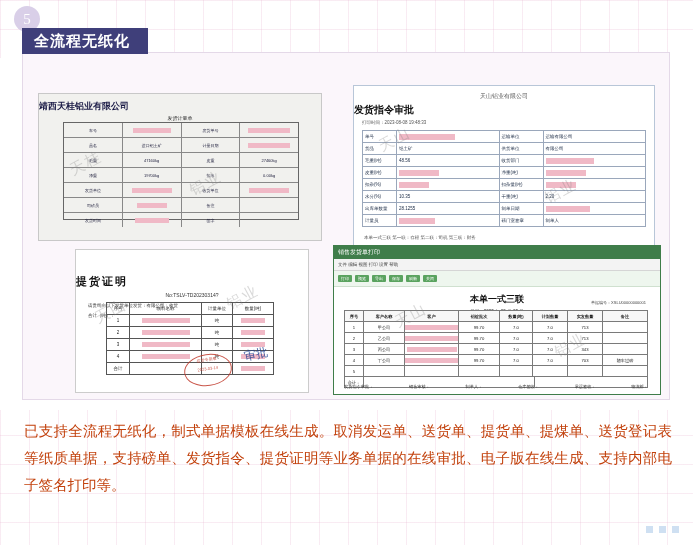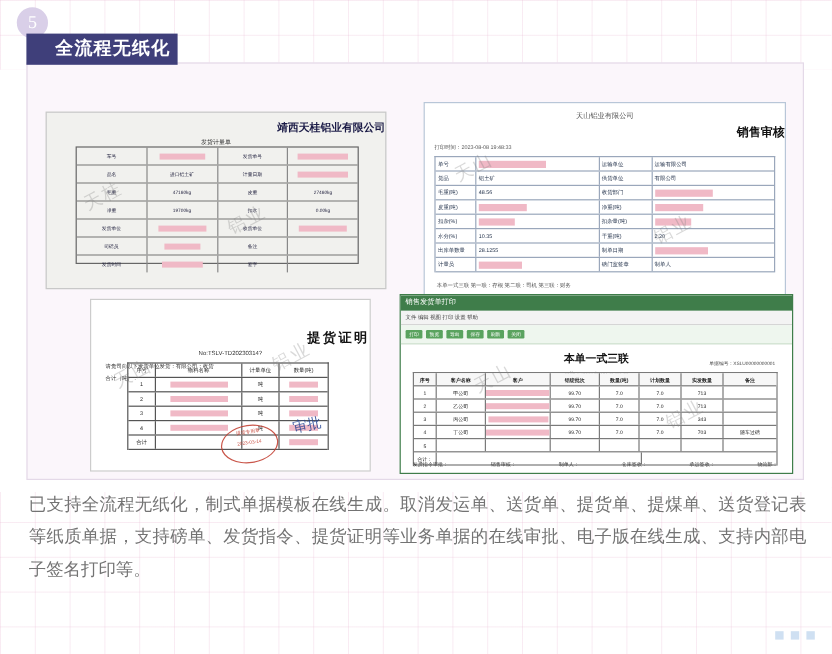--- a/index.html
+++ b/index.html
@@ -51,21 +51,21 @@
     background: #3f3f7a;
     z-index: 6;
   }
   .title-bar span {
     display: block;
     color: #ffffff;
     font-size: 15px;
     font-weight: bold;
     letter-spacing: 1px;
     line-height: 26px;
-    padding-left: 24px;
+    padding-left: 12px;
   }
 
   
   .panel {
     position: absolute;
     left: 22px; top: 52px;
     width: 648px; height: 348px;
     background: #fbf6fb;
     border: 1px solid #e4d9e8;
     box-sizing: border-box;
@@ -76,21 +76,21 @@
     position: absolute;
     background: #ffffff;
     overflow: hidden;
   }
   .doc-a { left: 15px;  top: 40px;  width: 282px; height: 146px; border: 1px solid #c8c8c8; background: #f1f1ee; }
   .doc-b { left: 330px; top: 32px;  width: 300px; height: 160px; border: 1px solid #b8c6d8; background: #ffffff; }
   .doc-c { left: 52px;  top: 196px; width: 232px; height: 142px; border: 1px solid #cccccc; background: #ffffff; }
   .doc-d { left: 310px; top: 192px; width: 326px; height: 148px; border: 1px solid #3f7d4a; background: #ffffff; }
 
   .doc-title {
-    text-align: right;
+    text-align: left;
     font-family: "Liberation Serif", serif;
     font-weight: bold;
   }
 
   
   .a-title { font-size: 9px; color: #1a1a46; margin-top: 6px; }
   .a-sub { text-align:center; font-size: 5px; color: #333; margin-top: 2px; }
   .a-table {
     position: absolute;
     left: 24px; top: 28px;
@@ -275,25 +275,25 @@
     font-family: "Liberation Serif", serif;
     transform: rotate(-28deg);
     pointer-events: none;
     white-space: nowrap;
     letter-spacing: 2px;
   }
 
   
   .body-text {
     position: absolute;
-    left: 24px; top: 408px;
+    left: 24px; top: 418px;
     width: 648px;
     font-size: 14.5px;
     line-height: 27px;
-    color: #737373;
+    color: #c2410c;
     text-align: justify;
   }
 
   .dots {
     position: absolute;
     right: 14px; bottom: 12px;
     display: flex;
     gap: 6px;
   }
   .dot {
@@ -375,21 +375,21 @@
         <div class="a-cell">签字</div>
         <div class="a-cell"></div>
       </div>
     </div>
     <div class="wm" style="left:30px;top:60px;">天桂</div>
     <div class="wm" style="left:150px;top:80px;">铝业</div>
   </div>
 
   <div class="doc doc-b">
     <div class="b-head">天山铝业有限公司</div>
-    <div class="doc-title b-title">销售审核</div>
+    <div class="doc-title b-title">发货指令审批</div>
     <div class="b-meta">打印时间：2023-08-08 19:48:33</div>
     <div class="b-table">
       <div class="b-row">
         <div class="b-cell" style="flex:0 0 34px">单号</div>
         <div class="b-cell">
             <span class="redact" style="width:56px;height:6px;"></span>
           </div>
         <div class="b-cell" style="flex:0 0 44px">运输单位</div>
         <div class="b-cell">运输有限公司</div>
       </div>

